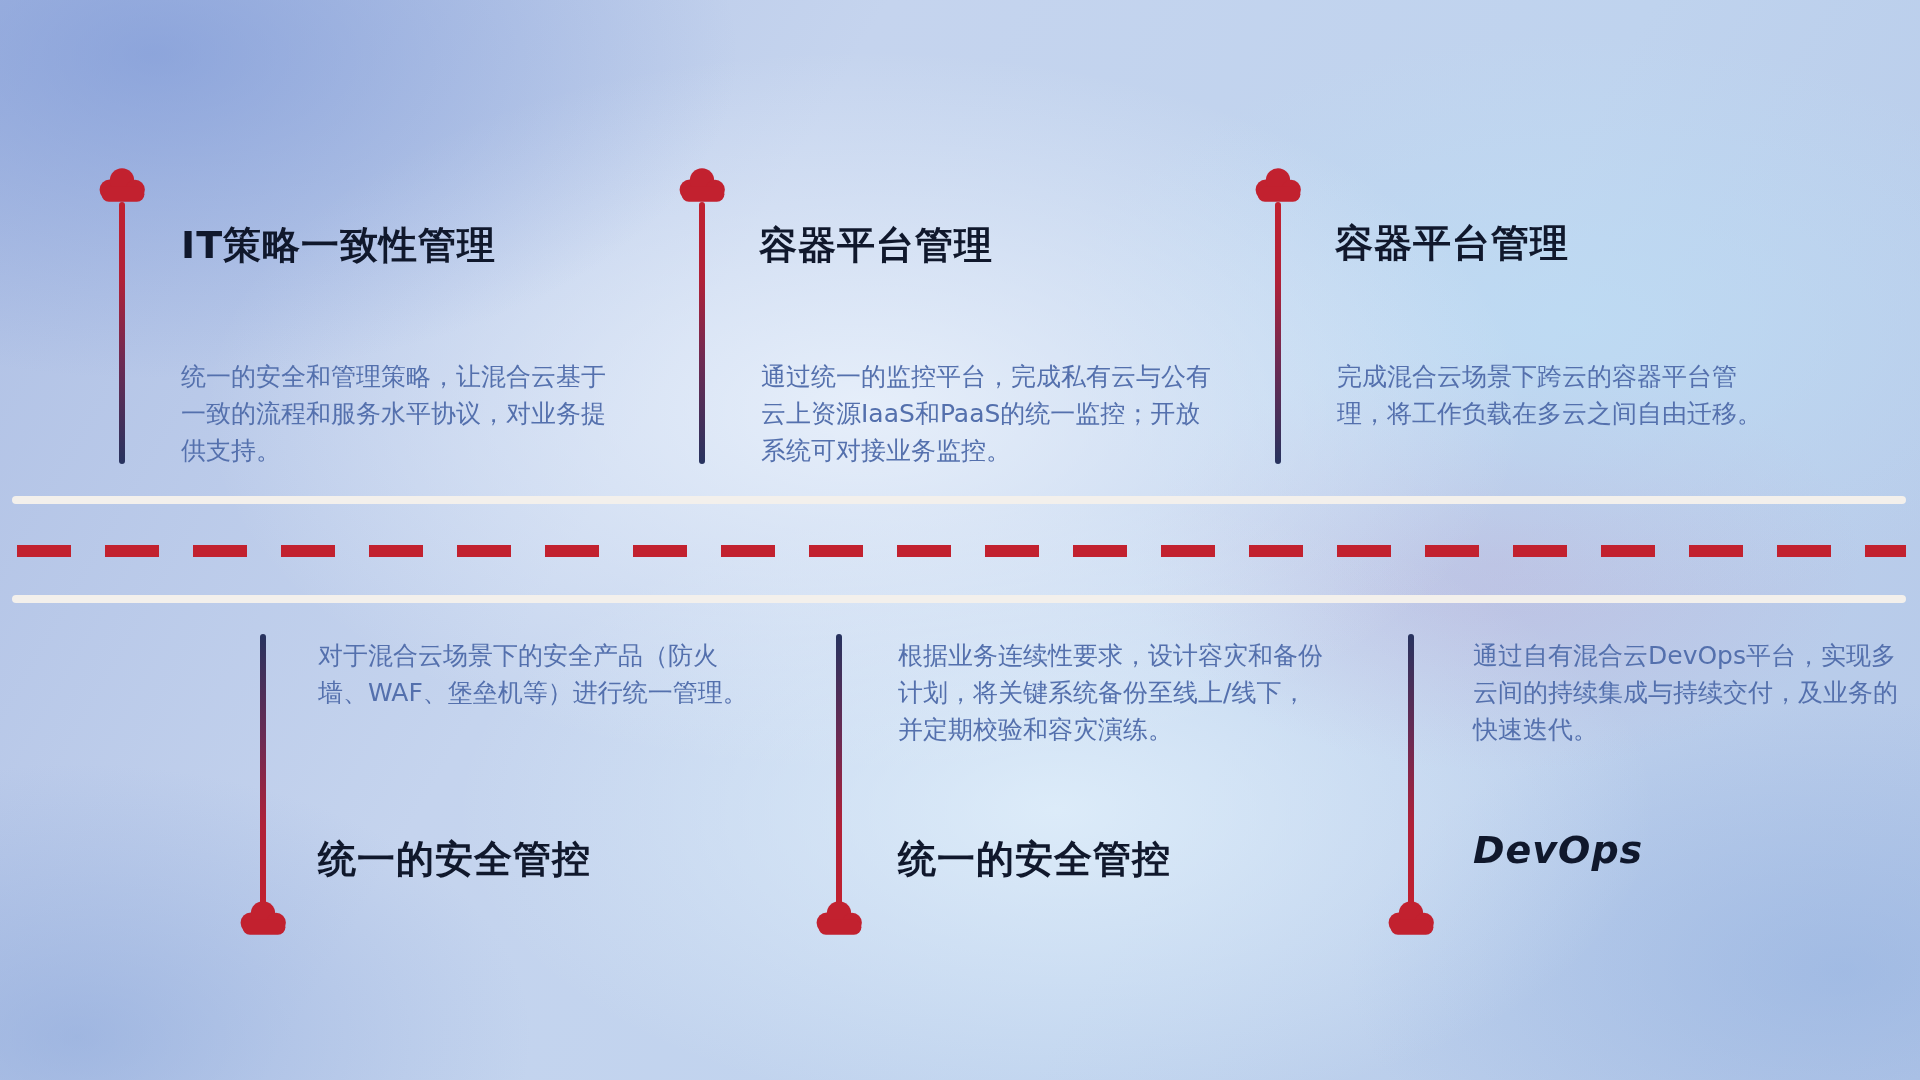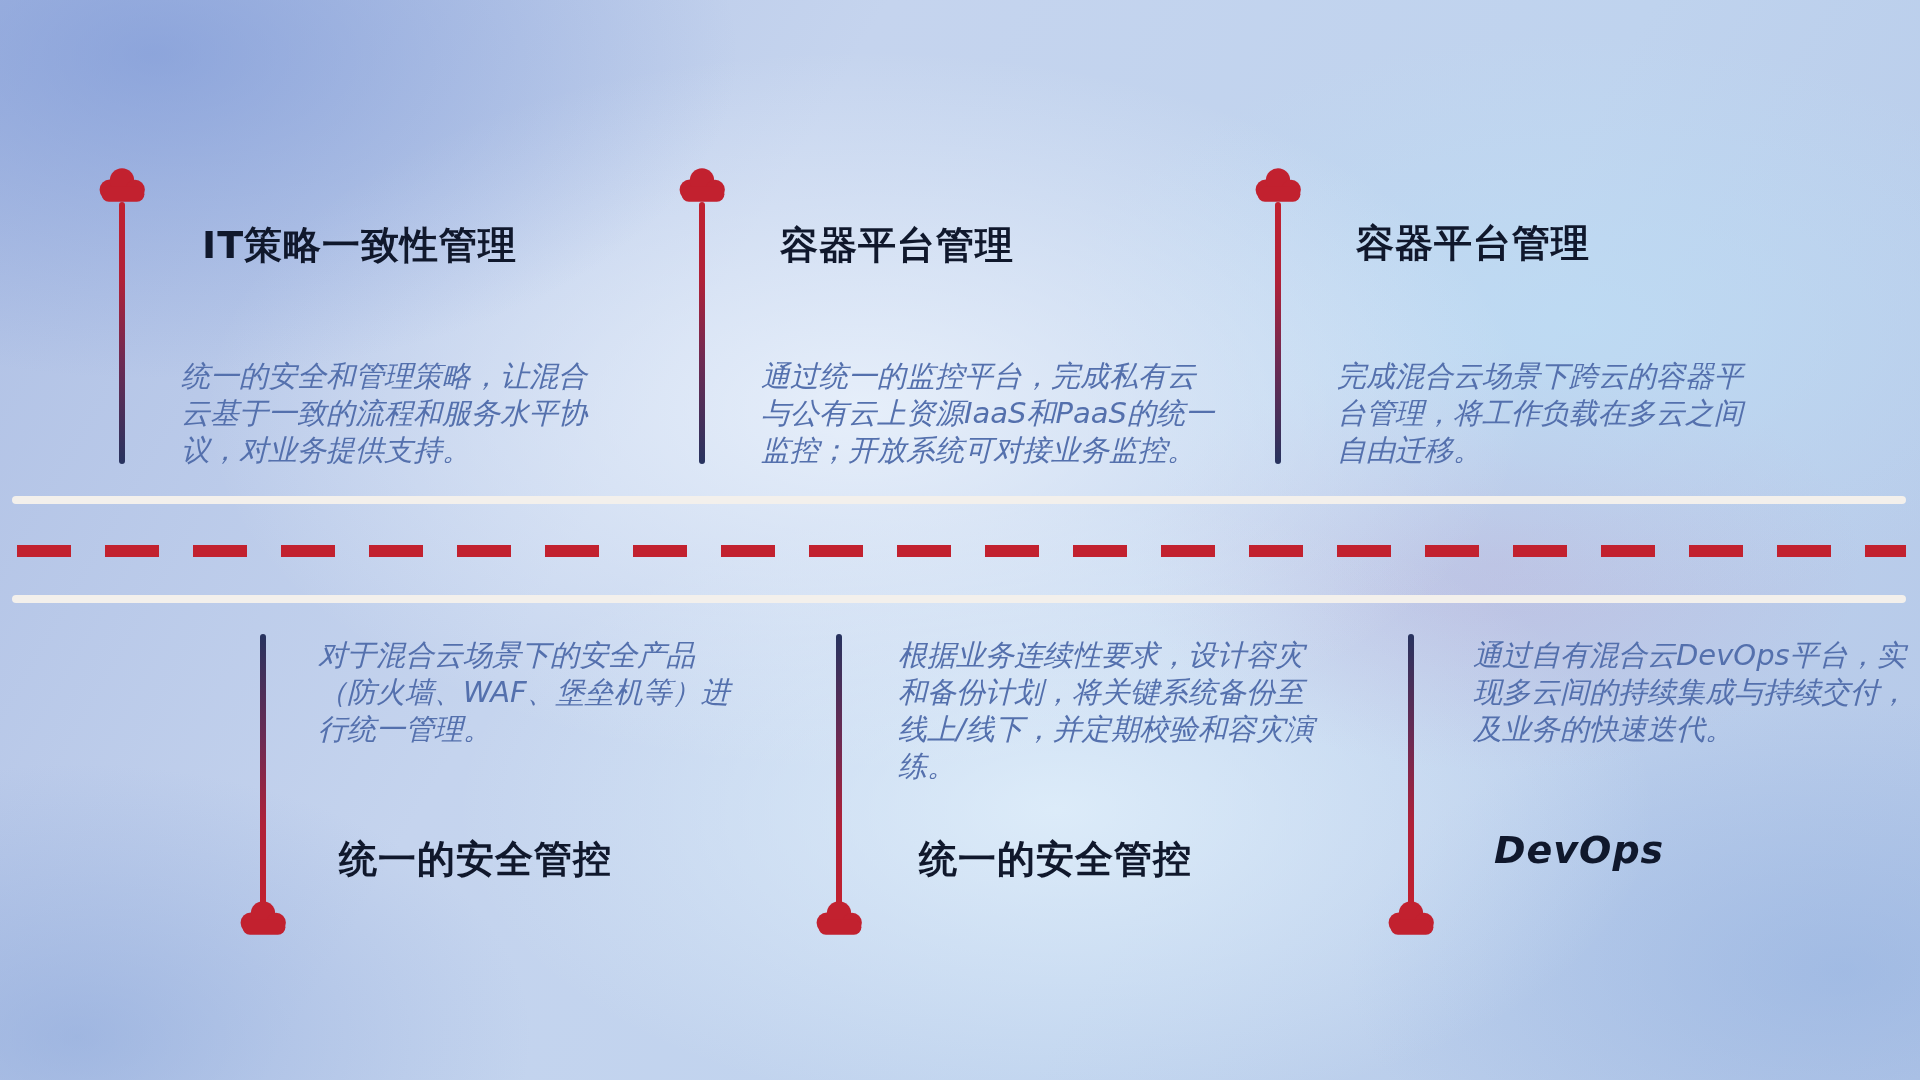--- a/index.html
+++ b/index.html
@@ -23,22 +23,22 @@
   
   .cloud{position:absolute;width:56px;height:40px;}
   .cloud svg{display:block;}
 
   
   .vline{position:absolute;width:6px;border-radius:3px;}
   .vline.dirtop{background:linear-gradient(180deg,#c2212f 0%,#b02138 30%,#6f2a52 60%,#27335f 100%);}
   .vline.dirbottom{background:linear-gradient(0deg,#c2212f 0%,#b02138 30%,#6f2a52 60%,#27335f 100%);}
 
   
-  .title{position:absolute;font-size:38px;font-weight:700;color:#10182c;letter-spacing:1px;white-space:nowrap;margin-left:21px;}
-  .desc{position:absolute;font-size:29px;line-height:37px;color:#5470ad;font-style:italic;}
+  .title{position:absolute;font-size:38px;font-weight:700;color:#10182c;letter-spacing:1px;white-space:nowrap;}
+  .desc{position:absolute;font-size:25px;line-height:37px;color:#5470ad;}
 
   
   .road-line{position:absolute;left:12px;right:14px;height:8px;background:#f3f0ec;border-radius:4px;}
   .road-dash{position:absolute;left:17px;right:14px;height:12px;
     background:repeating-linear-gradient(90deg,#c2212f 0 54px,transparent 54px 88px);}
 
   
   .t1c{left:94px;  top:165px;} .t1l{left:119px; top:202px; height:262px;}
   .t1t{left:181px; top:220px;} .t1d{left:181px; top:358px; width:430px;}
 

